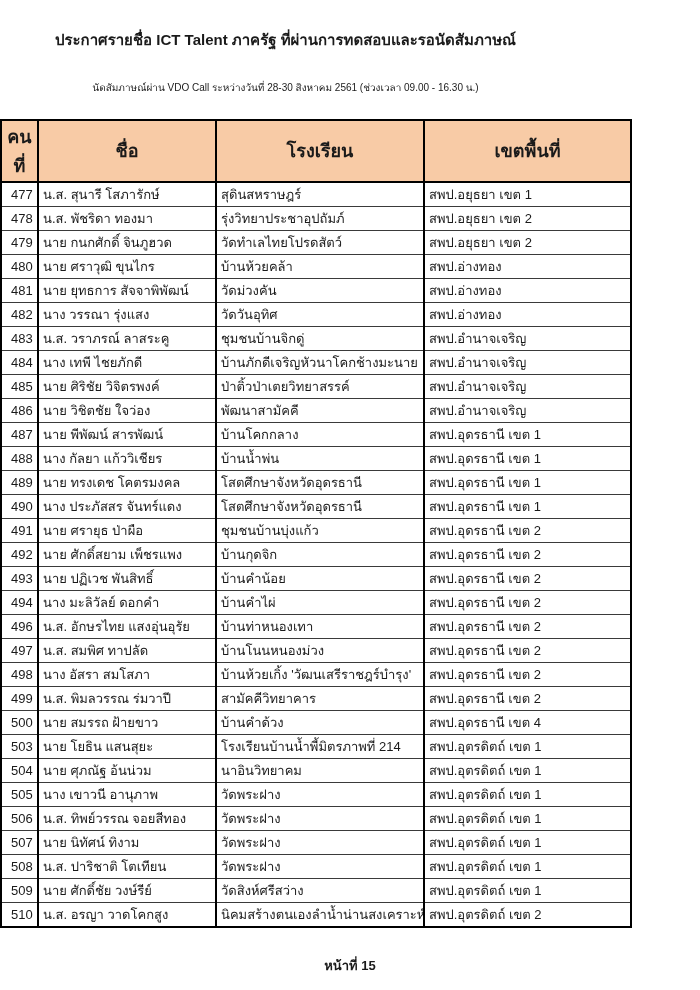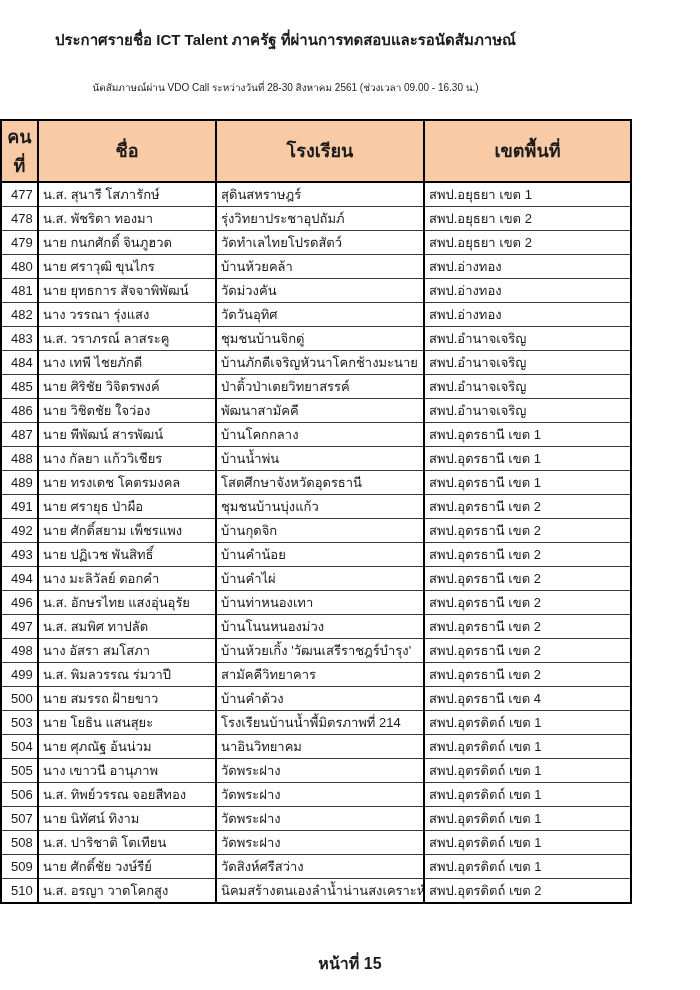--- a/index.html
+++ b/index.html
@@ -64,21 +64,21 @@
   }
   td.col-no { text-align: center; padding: 1px 9px; }
   td.col-name, td.col-school, td.col-district { text-align: left; }
   .doc-footer {
     position: absolute;
     left: 0;
     bottom: 14px;
     width: 100%;
     text-align: center;
     font-weight: bold;
-    font-size: 16px;
+    font-size: 13px;
   }
 </style>
 </head>
 <body>
 
 <div class="page">
   <div class="doc-title">ประกาศรายชื่อ ICT Talent ภาครัฐ ที่ผ่านการทดสอบและรอนัดสัมภาษณ์</div>
   <div class="doc-subtitle">นัดสัมภาษณ์ผ่าน VDO Call ระหว่างวันที่ 28-30 สิงหาคม 2561 (ช่วงเวลา 09.00 - 16.30 น.)</div>
 
   <table class="roster">
@@ -169,20 +169,26 @@
           <td class="col-school">บ้านน้ำพ่น</td>
           <td class="col-district">สพป.อุดรธานี เขต 1</td>
         </tr>
         <tr>
           <td class="col-no">489</td>
           <td class="col-name">นาย ทรงเดช โคตรมงคล</td>
           <td class="col-school">โสตศึกษาจังหวัดอุดรธานี</td>
           <td class="col-district">สพป.อุดรธานี เขต 1</td>
         </tr>
         <tr>
+          <td class="col-no">490</td>
+          <td class="col-name">นาง ประภัสสร จันทร์แดง</td>
+          <td class="col-school">โสตศึกษาจังหวัดอุดรธานี</td>
+          <td class="col-district">สพป.อุดรธานี เขต 1</td>
+        </tr>
+        <tr>
           <td class="col-no">491</td>
           <td class="col-name">นาย ศรายุธ ป่าผือ</td>
           <td class="col-school">ชุมชนบ้านบุ่งแก้ว</td>
           <td class="col-district">สพป.อุดรธานี เขต 2</td>
         </tr>
         <tr>
           <td class="col-no">492</td>
           <td class="col-name">นาย ศักดิ์สยาม เพ็ชรแพง</td>
           <td class="col-school">บ้านกุดจิก</td>
           <td class="col-district">สพป.อุดรธานี เขต 2</td>

